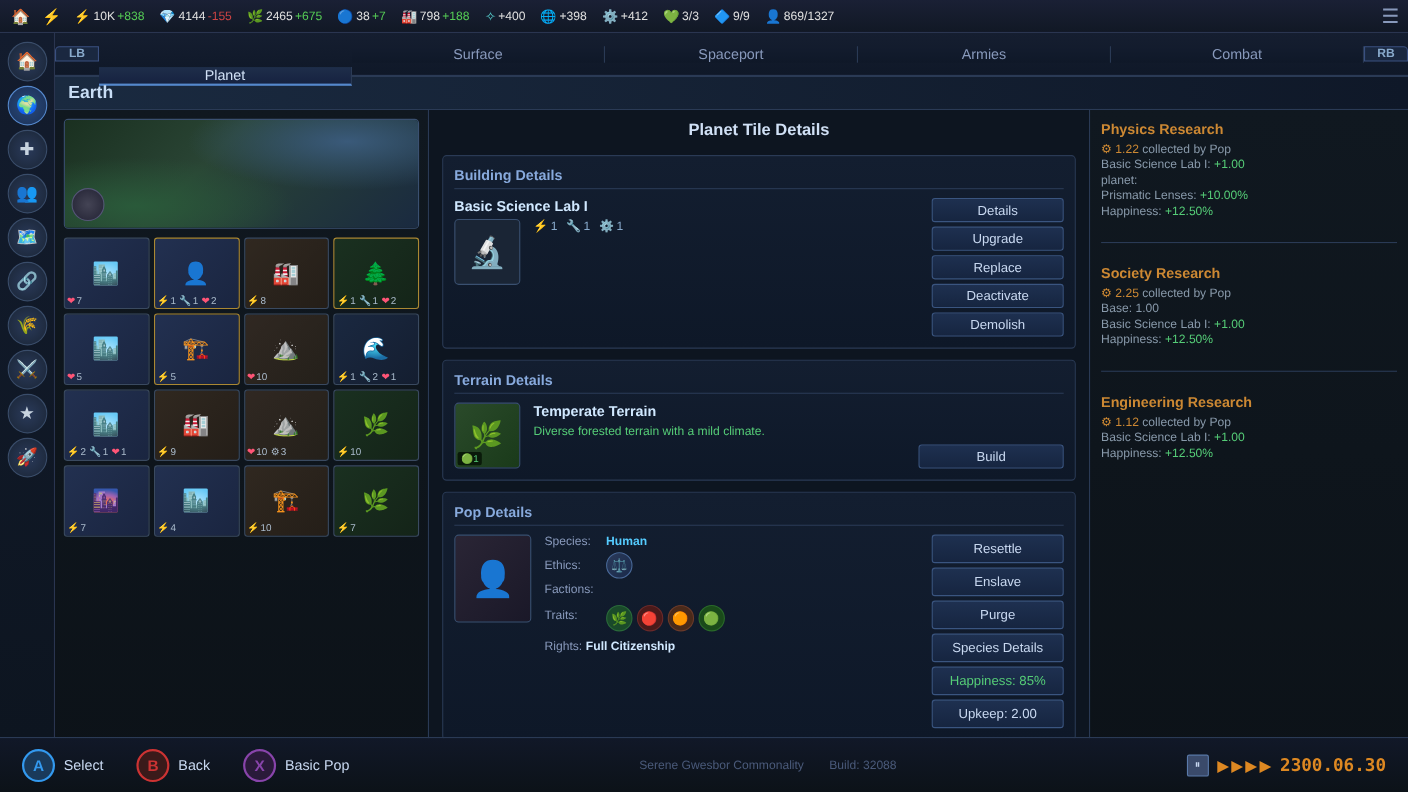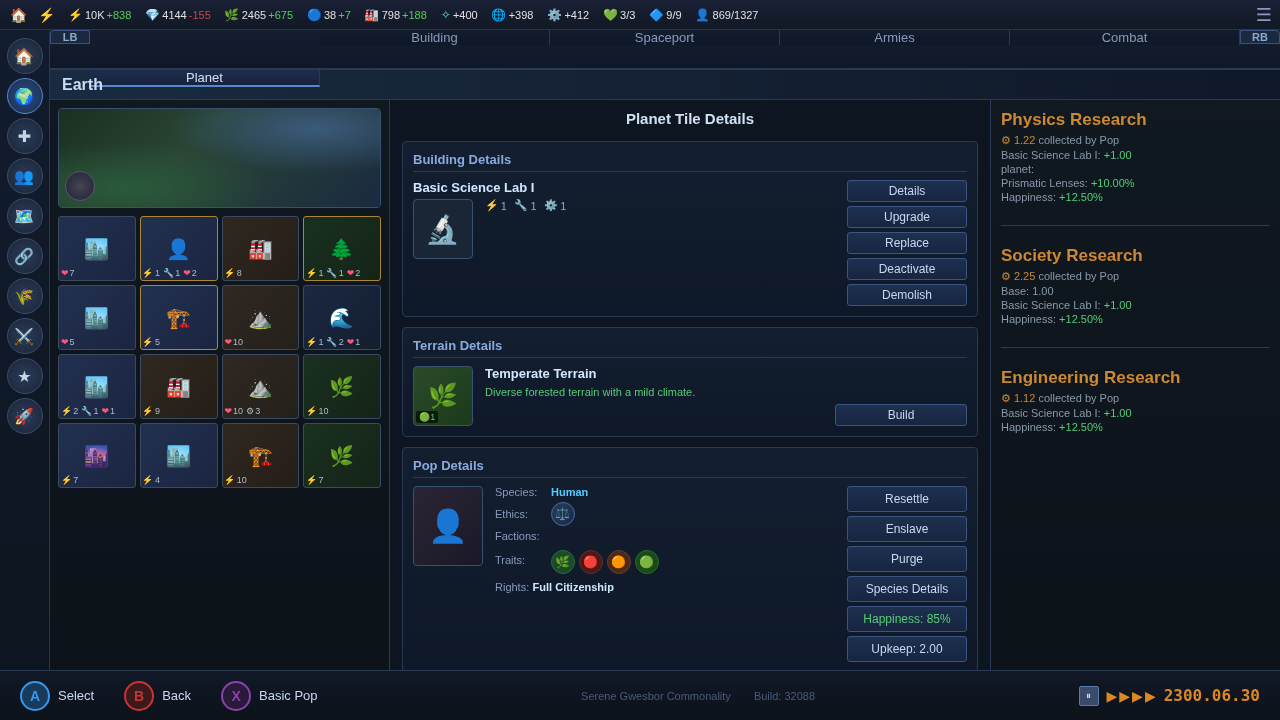--- a/index.html
+++ b/index.html
@@ -78,21 +78,21 @@
       height: 690px;
     }
 
     
     .tab-bar {
       width: 100%;
       height: 40px;
       background: linear-gradient(180deg, #151e30 0%, #0f1828 100%);
       border-bottom: 2px solid #2a3a55;
       display: flex;
-      align-items: flex-start;
+      align-items: center;
     }
     .tab-lb {
       width: 40px;
       background: #1a2840;
       border: 1px solid #3a5080;
       display: flex; align-items: center; justify-content: center;
       font-size: 11px; font-weight: bold; color: #88aacc;
       border-radius: 4px 0 0 0;
     }
     .tab-item {
@@ -369,21 +369,21 @@
       background: linear-gradient(180deg, #101820 0%, #0c1218 100%);
       border-left: 1px solid #2a3a55;
       padding: 10px;
       display: flex;
       flex-direction: column;
       gap: 12px;
       overflow-y: auto;
     }
     .research-section { }
     .research-title {
-      font-size: 17px;
+      font-size: 13px;
       font-weight: bold;
       color: #cc8833;
       margin-bottom: 4px;
     }
     .research-line {
       font-size: 11px;
       color: #8899aa;
       margin-bottom: 2px;
     }
     .research-line .green { color: #55cc77; }
@@ -538,21 +538,21 @@
   <div class="sidebar-btn">⚔️</div>
   <div class="sidebar-btn">★</div>
   <div class="sidebar-btn">🚀</div>
 </div>
 
 <div class="main-content">
 
   <div class="tab-bar">
     <div class="tab-lb">LB</div>
     <div class="tab-item active">Planet</div>
-    <div class="tab-item">Building</div>
+    <div class="tab-item">Surface</div>
     <div class="tab-item">Spaceport</div>
     <div class="tab-item">Armies</div>
     <div class="tab-item">Combat</div>
     <div class="tab-rb">RB</div>
   </div>
 
   <div class="planet-name-bar">
     <span>Earth</span>
   </div>
 

